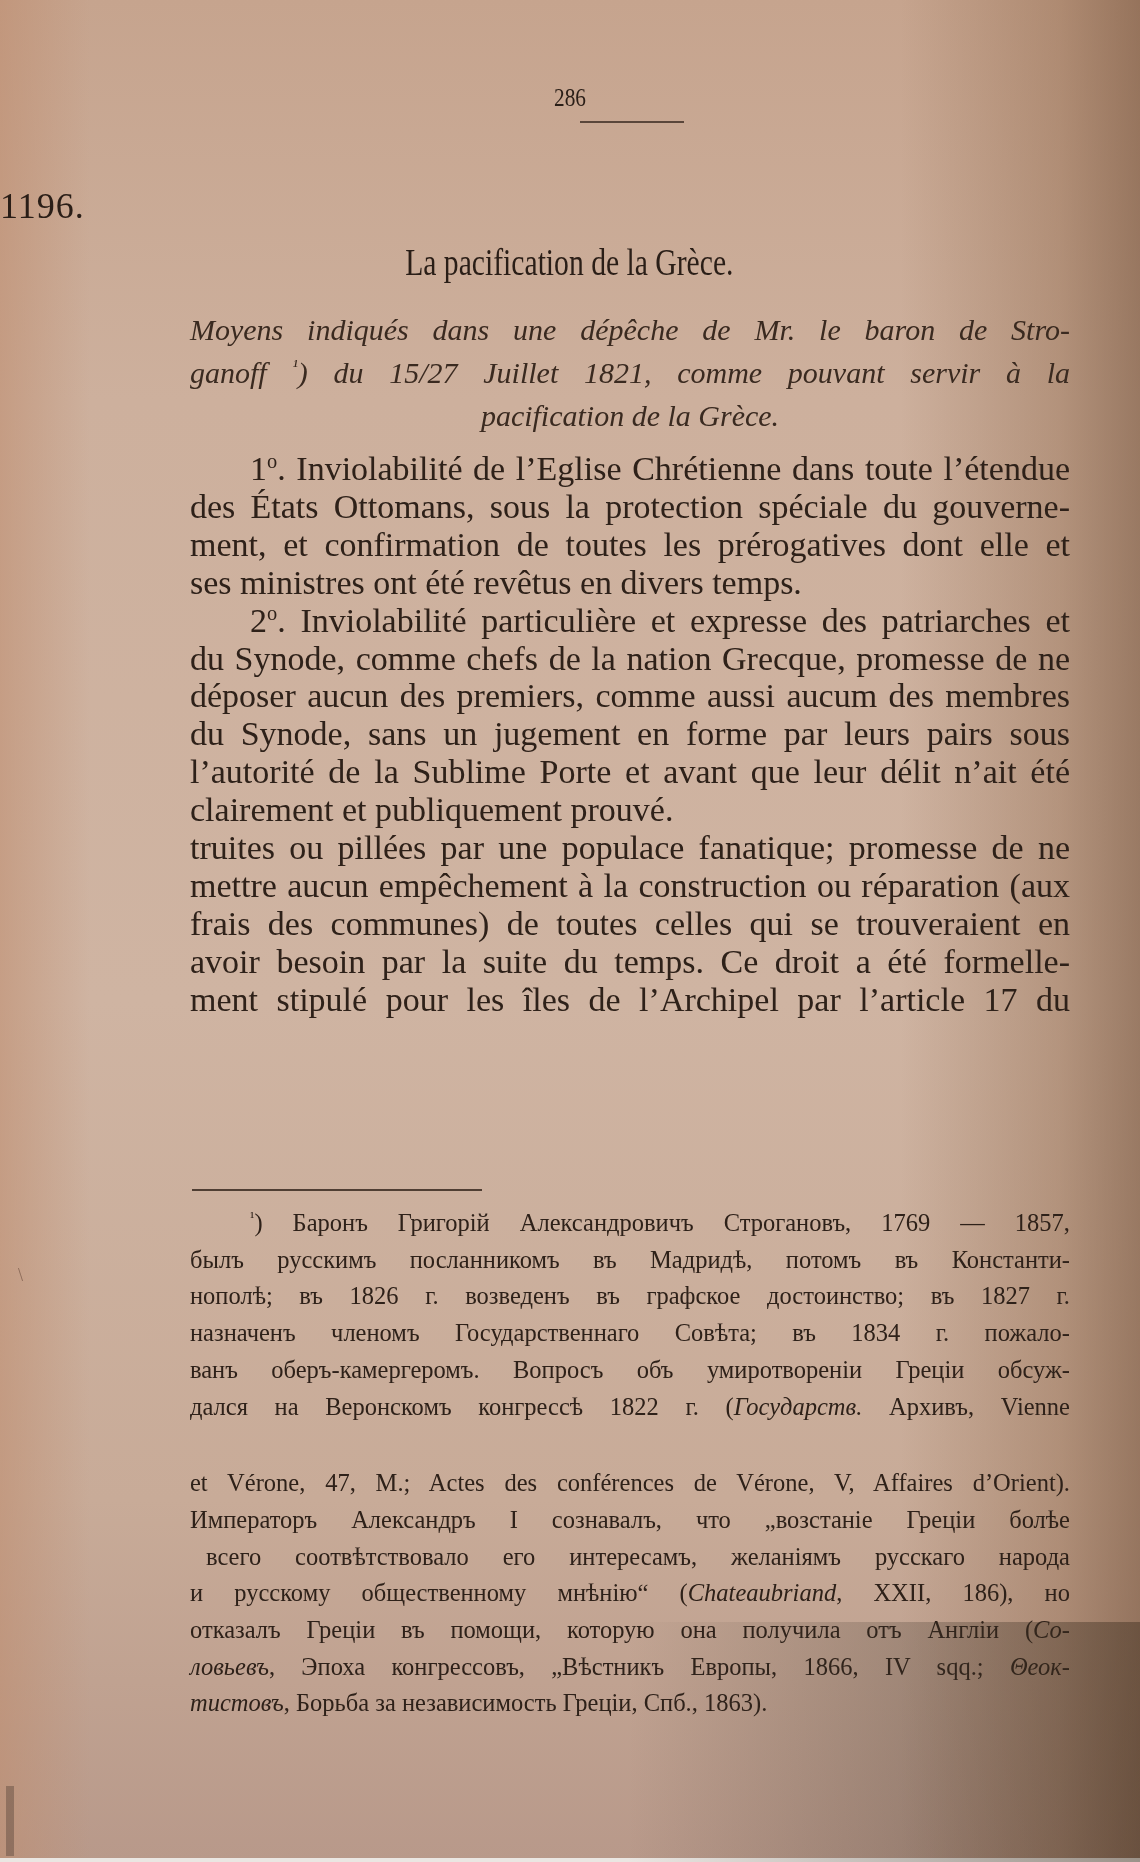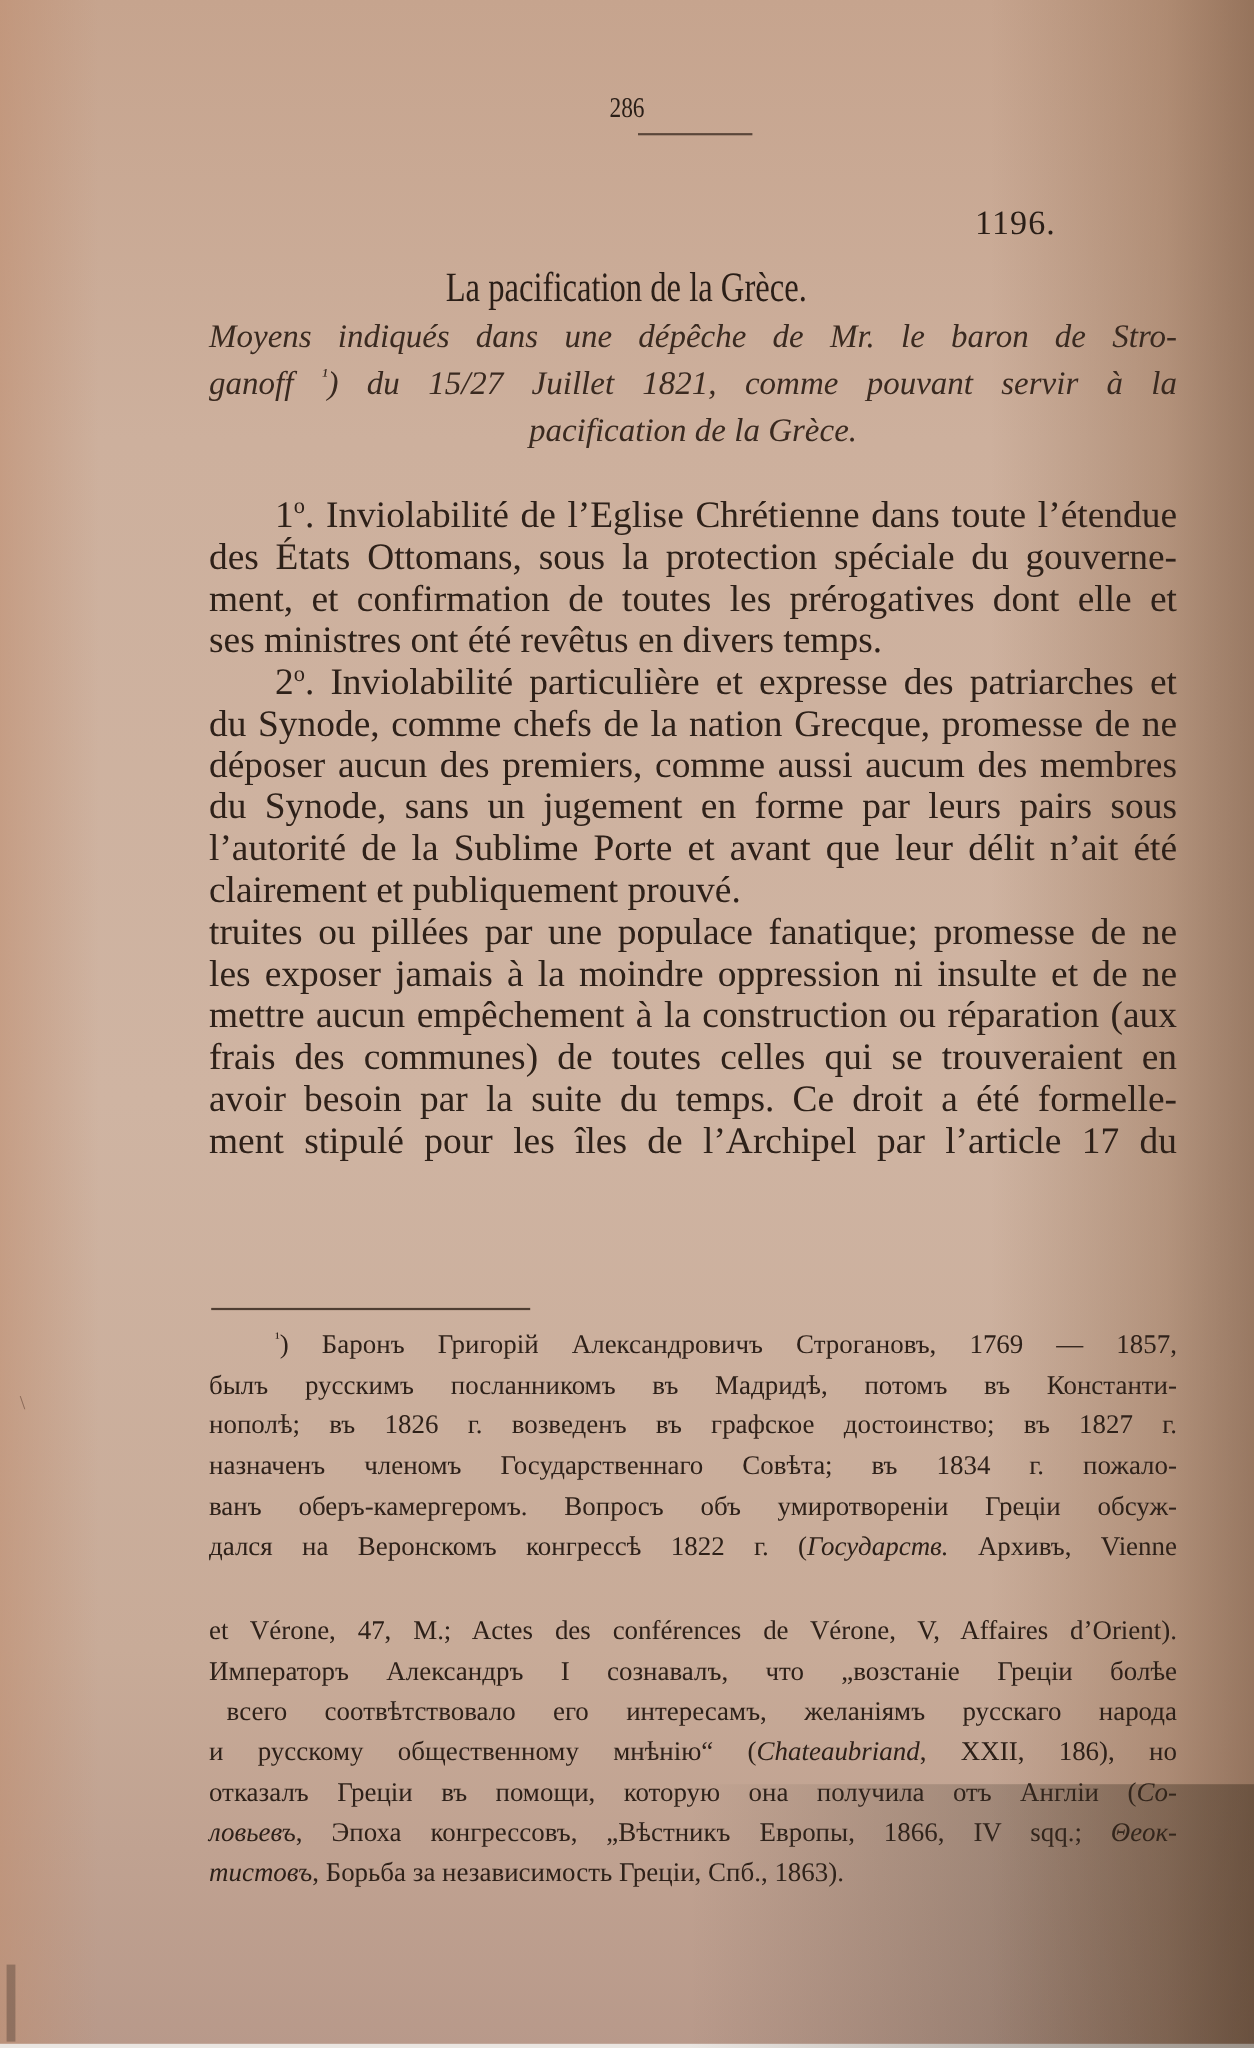--- a/index.html
+++ b/index.html
@@ -23,29 +23,29 @@
   .bottom-strip { position: absolute; left: 0; right: 0; bottom: 0; height: 4px; background: #eae6e2; }
   .edge-mark { position: absolute; left: 6px; bottom: 6px; width: 8px; height: 70px; background: rgba(90,70,60,0.45); }
 
   .pagenum {
     position: absolute; top: 83px; left: 0; width: 1140px; text-align: center;
     font-size: 26px; transform: scaleX(0.82);
   }
   .pagerule { position: absolute; top: 121px; left: 580px; width: 104px; height: 2px; background: #5a463a; }
 
   .docnum {
-    position: absolute; top: 185px; left: 0; width: 960px; text-align: right;
-    font-size: 31px; letter-spacing: 1px;
+    position: absolute; top: 185px; left: 0; width: 960px; text-align: left;
+    font-size: 36px; letter-spacing: 1px;
   }
   .title {
     position: absolute; top: 240px; left: 0; width: 1140px; text-align: center;
     font-size: 38px; transform: scaleX(0.78); transform-origin: 567px 0;
   }
   .subtitle {
-    position: absolute; top: 284px; left: 190px; width: 880px;
+    position: absolute; top: 308px; left: 190px; width: 880px;
     font-size: 30px; font-style: italic; line-height: 43px; color: #3a2a20;
   }
   .line { display: block; white-space: nowrap; text-align: justify; text-align-last: justify; }
   .line.last { text-align-last: left; }
   .line.center { text-align: left; text-align-last: center; }
 
   .body {
     position: absolute; top: 450px; left: 190px; width: 880px;
     font-size: 34px; line-height: 37.9px; color: #2e2119;
   }
@@ -86,21 +86,20 @@
     <span class="line last" style="display: block;">ses ministres ont été revêtus en divers temps.</span>
 
     <span class="line indent" style="display: block;"><span>2</span><sup>o</sup><span>. Inviolabilité particulière et expresse des patriarches et</span></span>
     <span class="line" style="display: block;">du Synode, comme chefs de la nation Grecque, promesse de ne</span>
     <span class="line" style="display: block;">déposer aucun des premiers, comme aussi aucum des membres</span>
     <span class="line" style="display: block;">du Synode, sans un jugement en forme par leurs pairs sous</span>
     <span class="line" style="display: block;">l’autorité de la Sublime Porte et avant que leur délit n’ait été</span>
     <span class="line last" style="display: block;">clairement et publiquement prouvé.</span>
 
     <span class="line" style="display: block;">truites ou pillées par une populace fanatique; promesse de ne</span>
-    <span class="line" style="display: block;">les exposer jamais à la moindre oppression ni insulte et de ne</span>
     <span class="line" style="display: block;">mettre aucun empêchement à la construction ou réparation (aux</span>
     <span class="line" style="display: block;">frais des communes) de toutes celles qui se trouveraient en</span>
     <span class="line" style="display: block;">avoir besoin par la suite du temps. Ce droit a été formelle-</span>
     <span class="line" style="display: block;">ment stipulé pour les îles de l’Archipel par l’article 17 du</span>
   </div>
 
   <div class="fnrule"></div>
 
   <div class="footnote">
     <span class="line indent" style="display: block;"><sup>¹</sup><span>) Баронъ Григорій Александровичъ Строгановъ, 1769 — 1857,</span></span>

